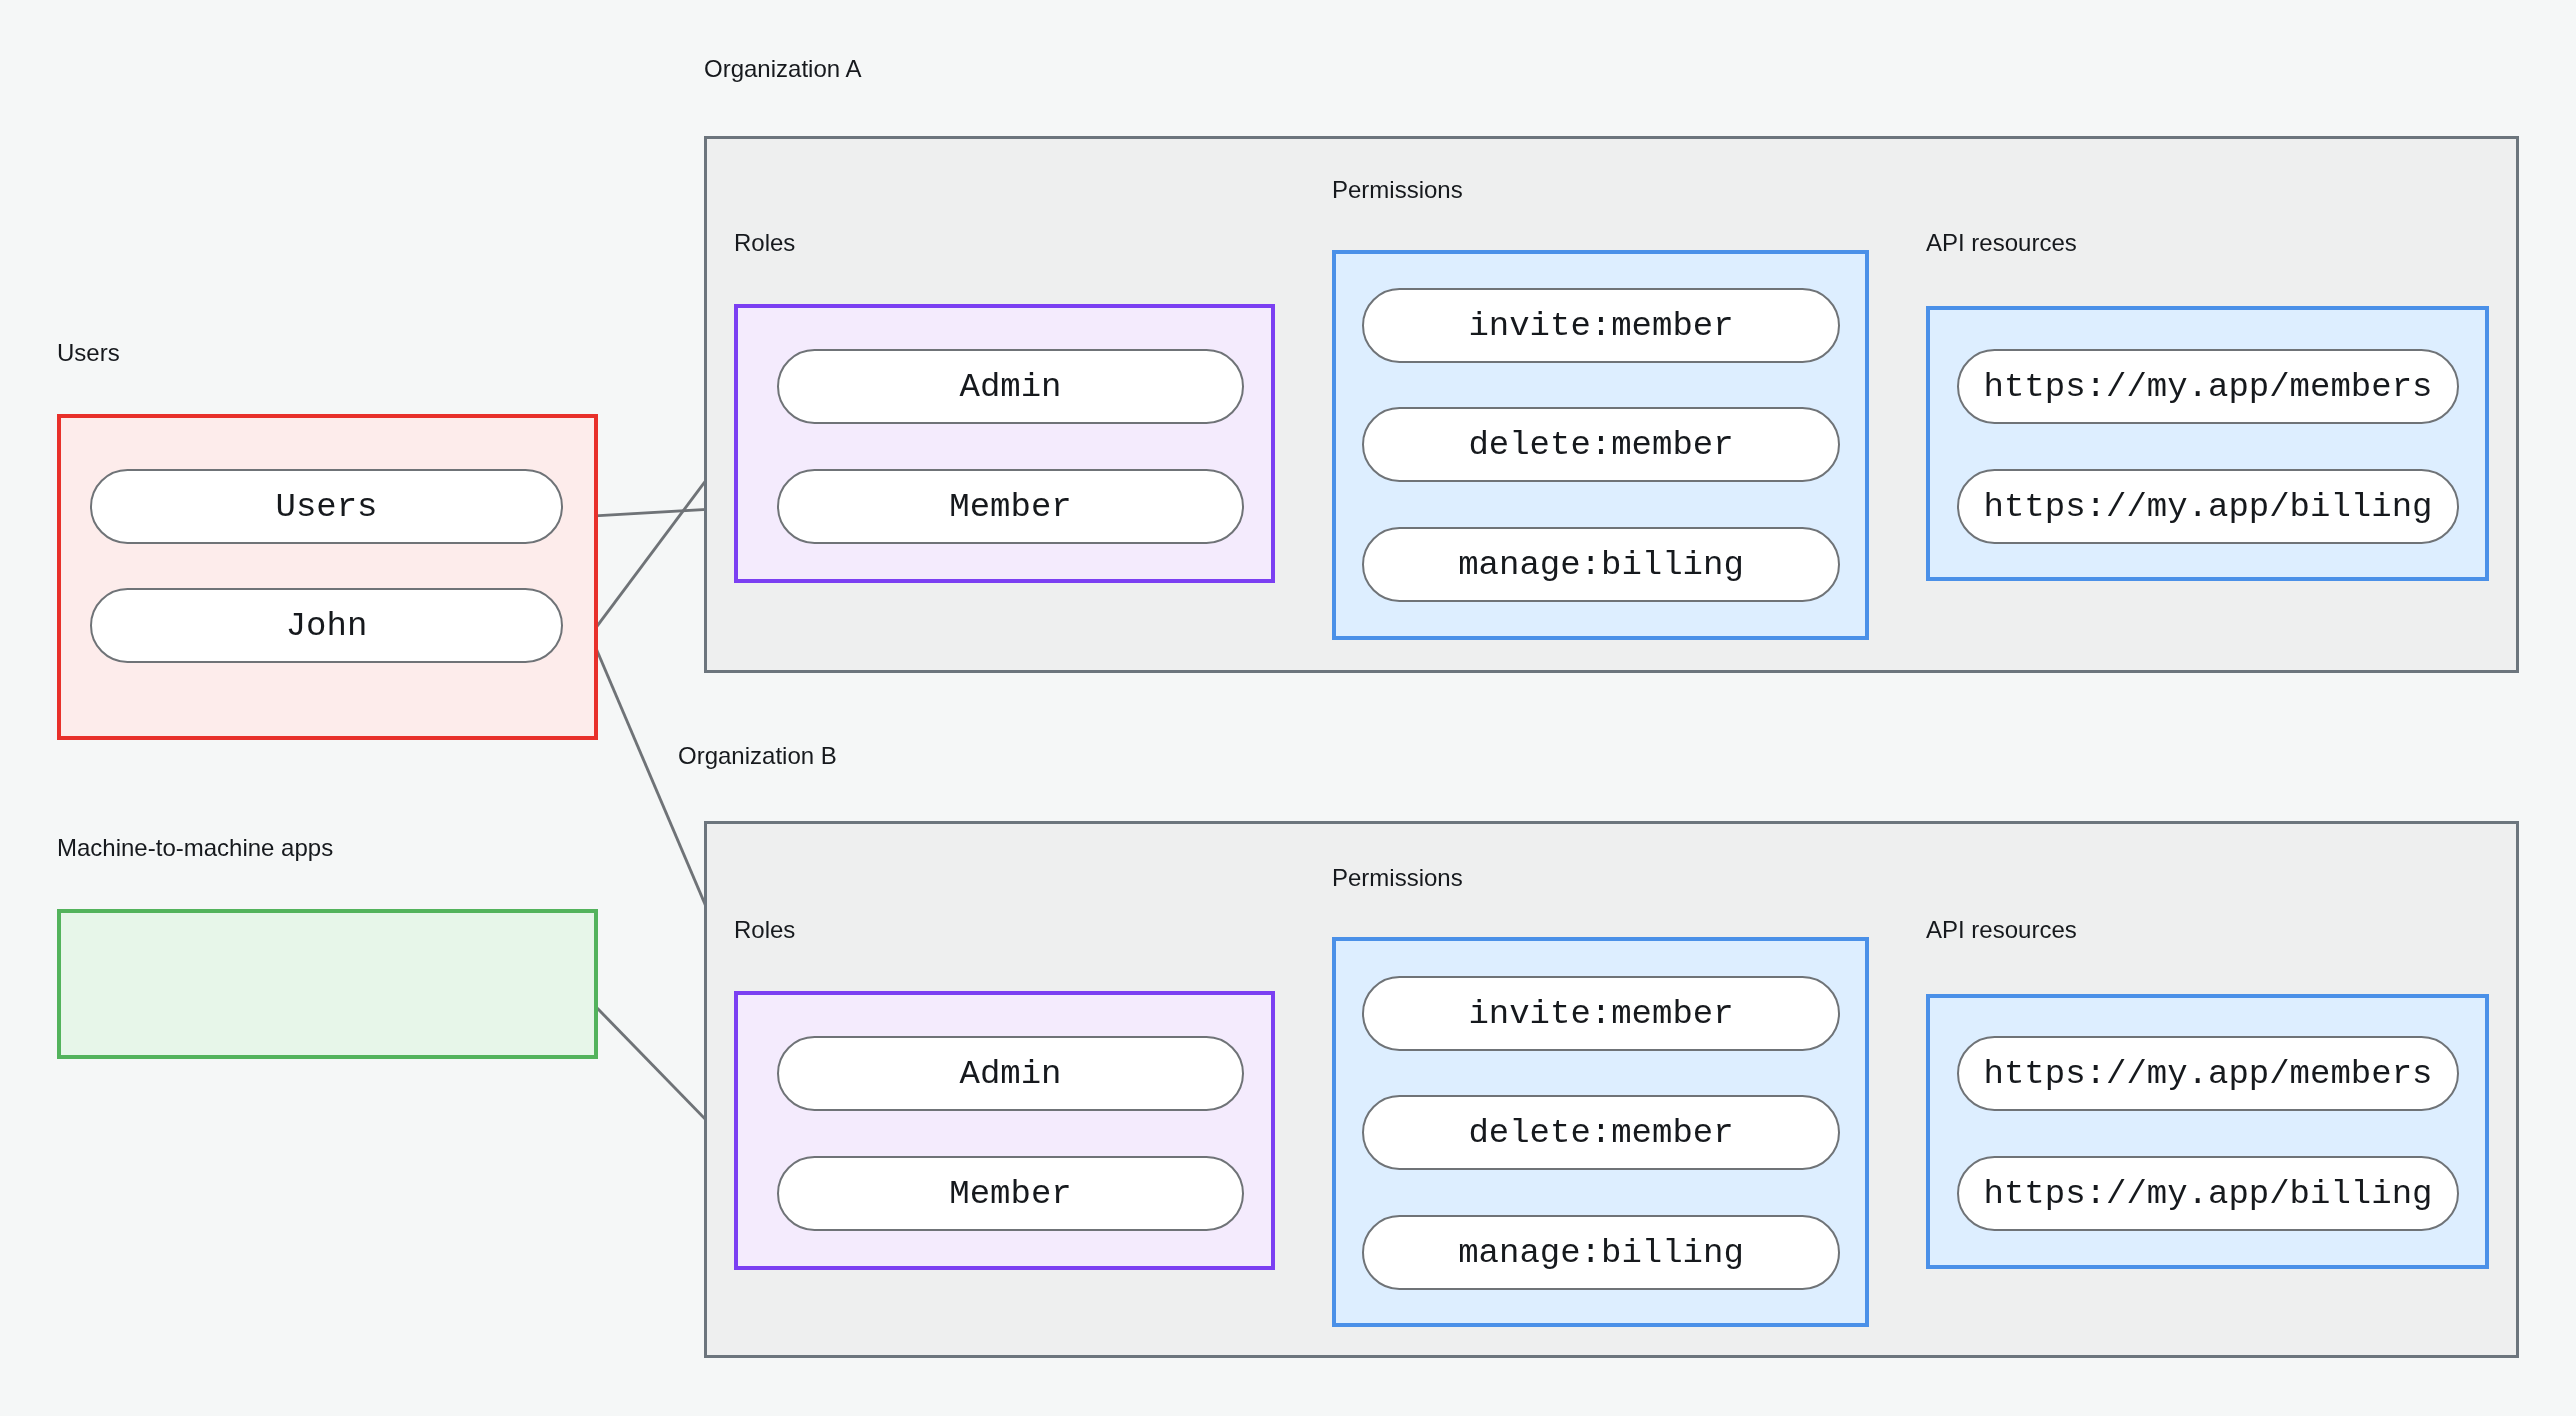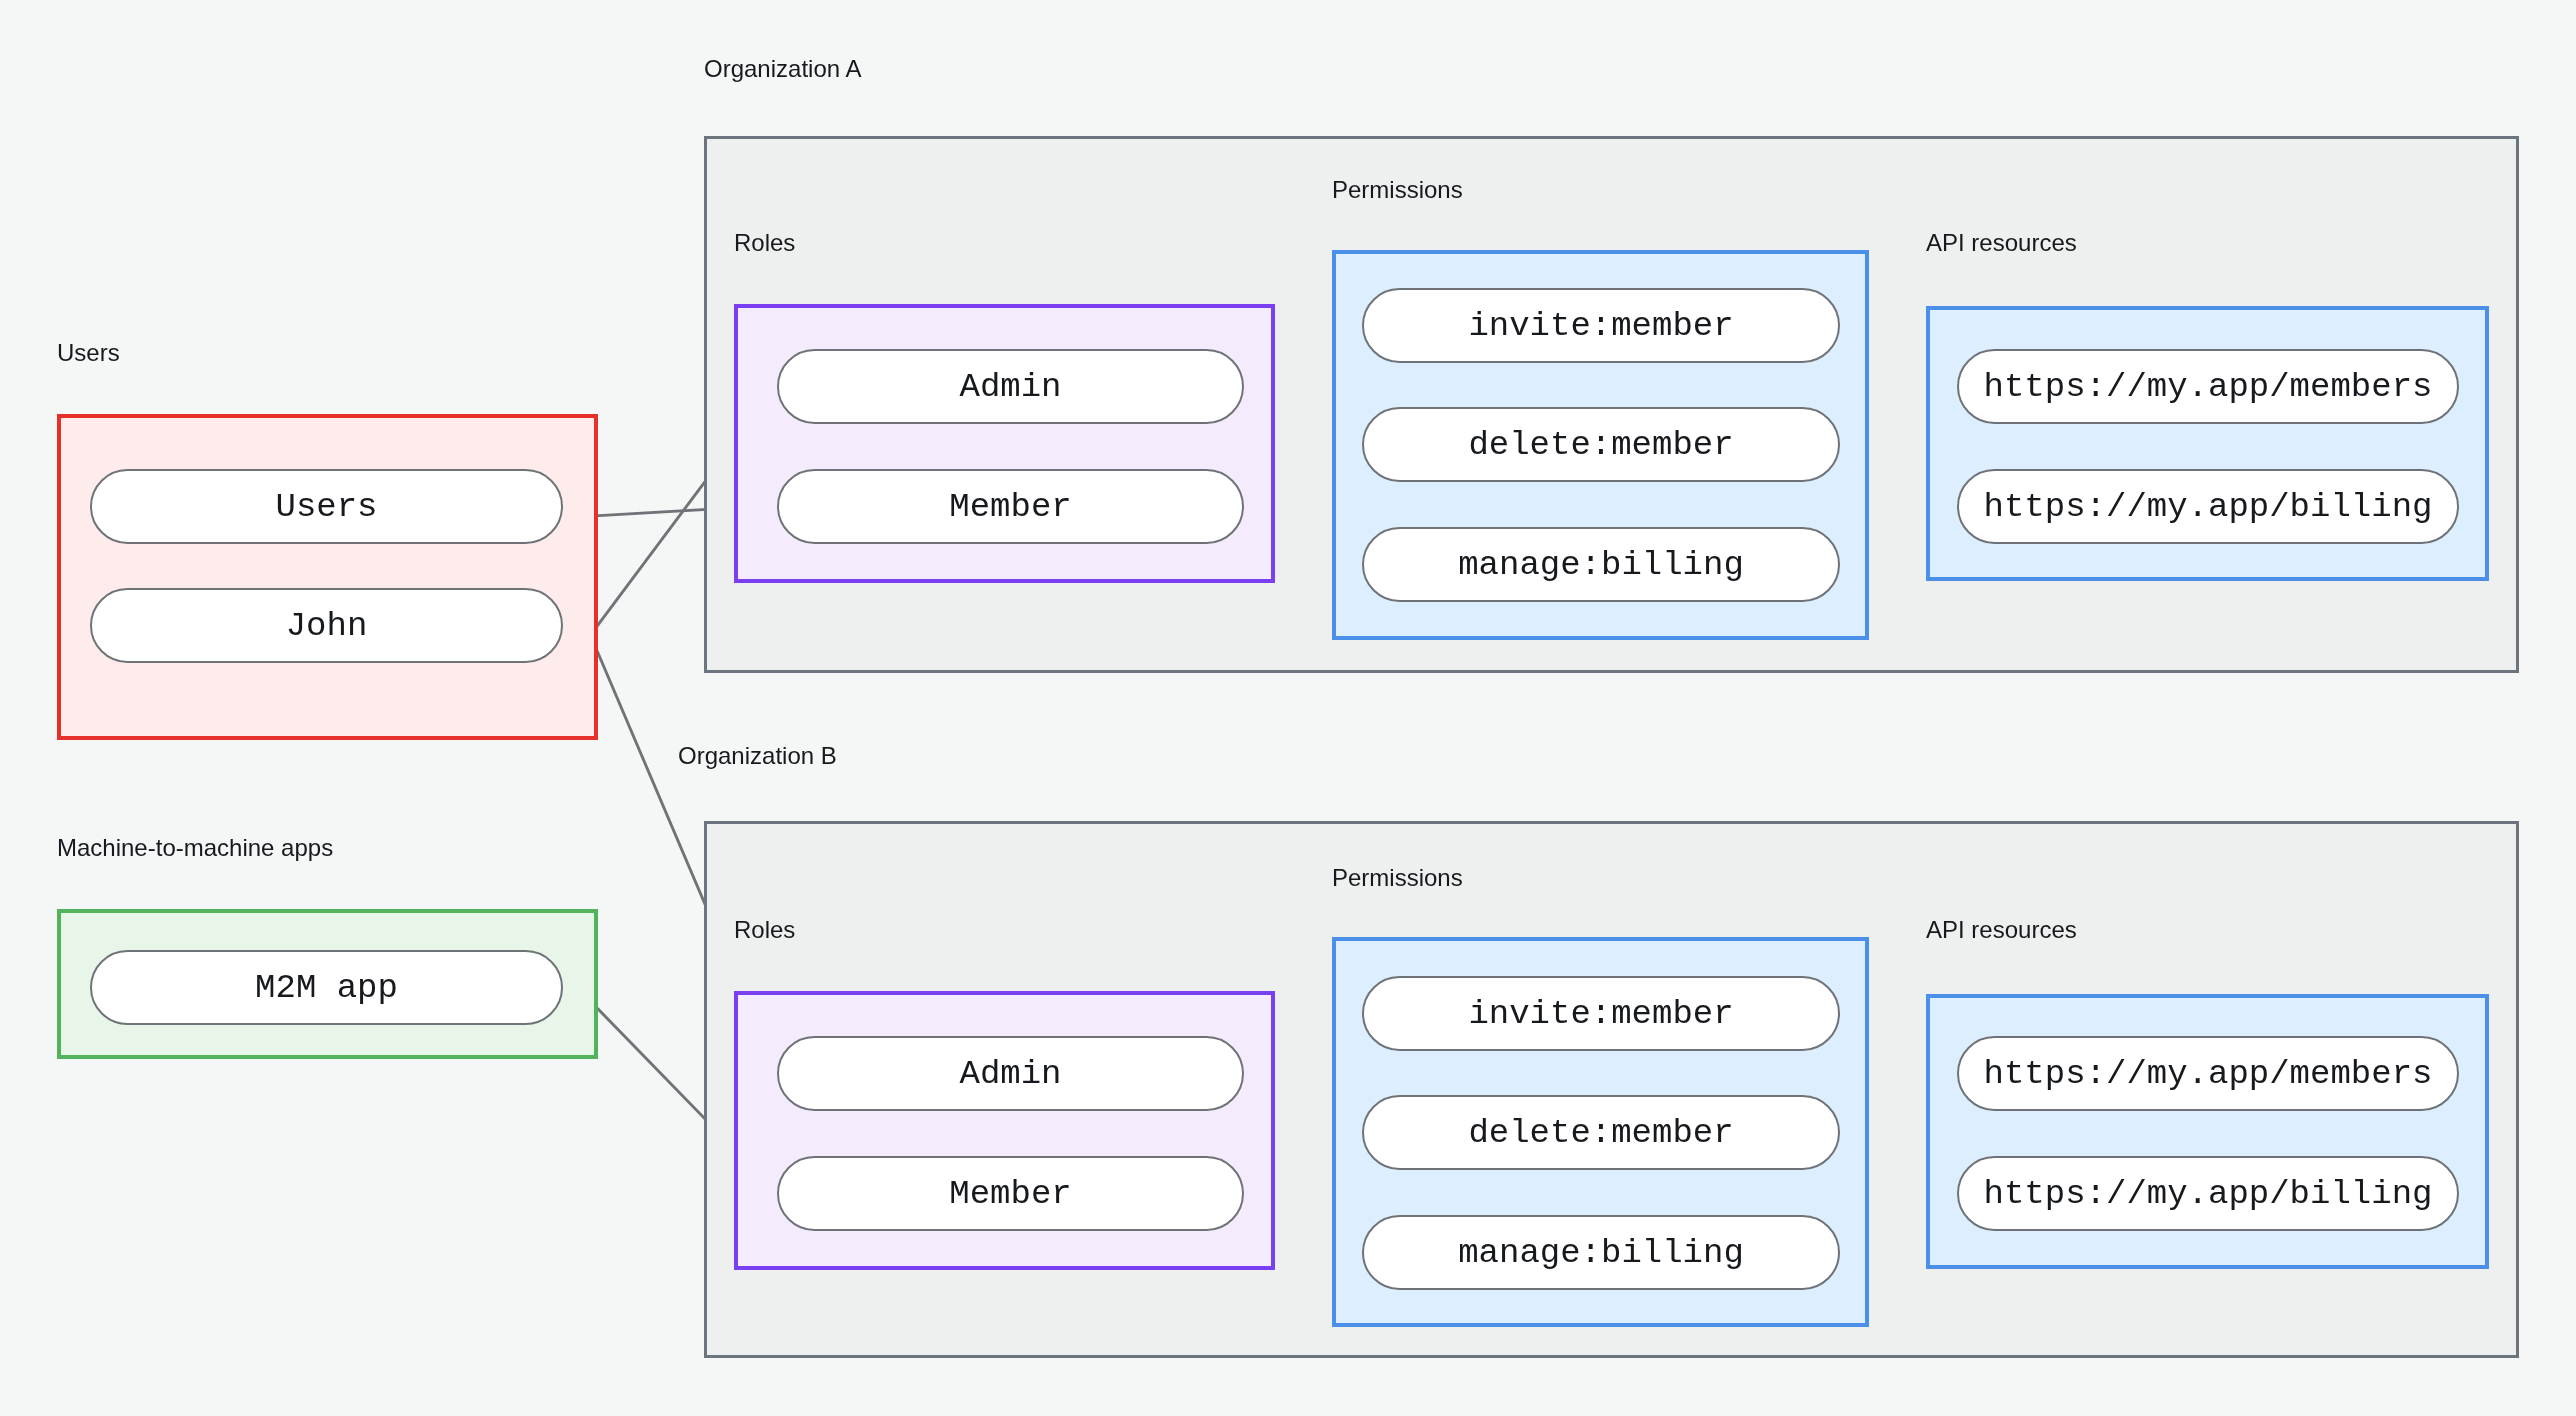--- a/index.html
+++ b/index.html
@@ -146,21 +146,20 @@
   <div class="container-box users-box" style="left:57px; top:414px; width:541px; height:326px;"></div>
 
   <div class="pill" style="left:90px; top:469px; width:473px; height:75px;">Users</div>
 
   <div class="pill" style="left:90px; top:588px; width:473px; height:75px;">John</div>
 
   <div class="group-label" style="left:57px; top:836px;">Machine-to-machine apps</div>
 
   <div class="container-box m2m-box" style="left:57px; top:909px; width:541px; height:150px;"></div>
 
-  <div class="pill" style="left:90px; top:950px; width:473px; height:75px;">M2M app</div>
 
   <div class="group-label" style="left:704px; top:57px;">Organization A</div>
 
   <div class="container-box org-box" style="left:704px; top:136px; width:1815px; height:537px;"></div>
 
   <div class="group-label" style="left:734px; top:231px;">Roles</div>
 
   <div class="container-box roles-box" style="left:734px; top:304px; width:541px; height:279px;"></div>
 
   <div class="pill" style="left:777px; top:349px; width:467px; height:75px;">Admin</div>

